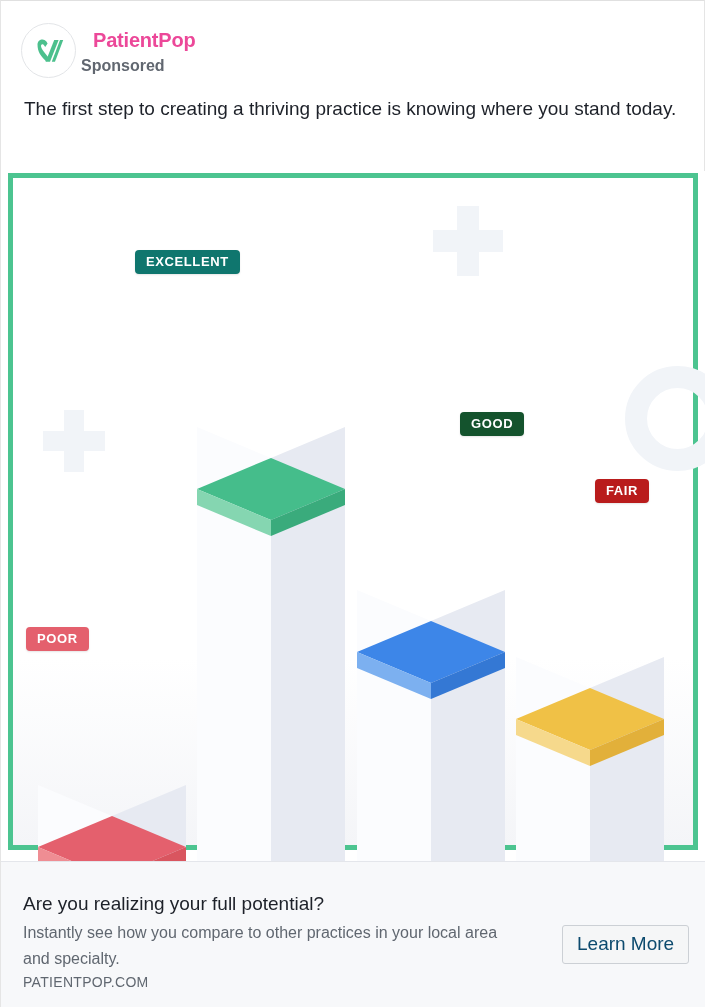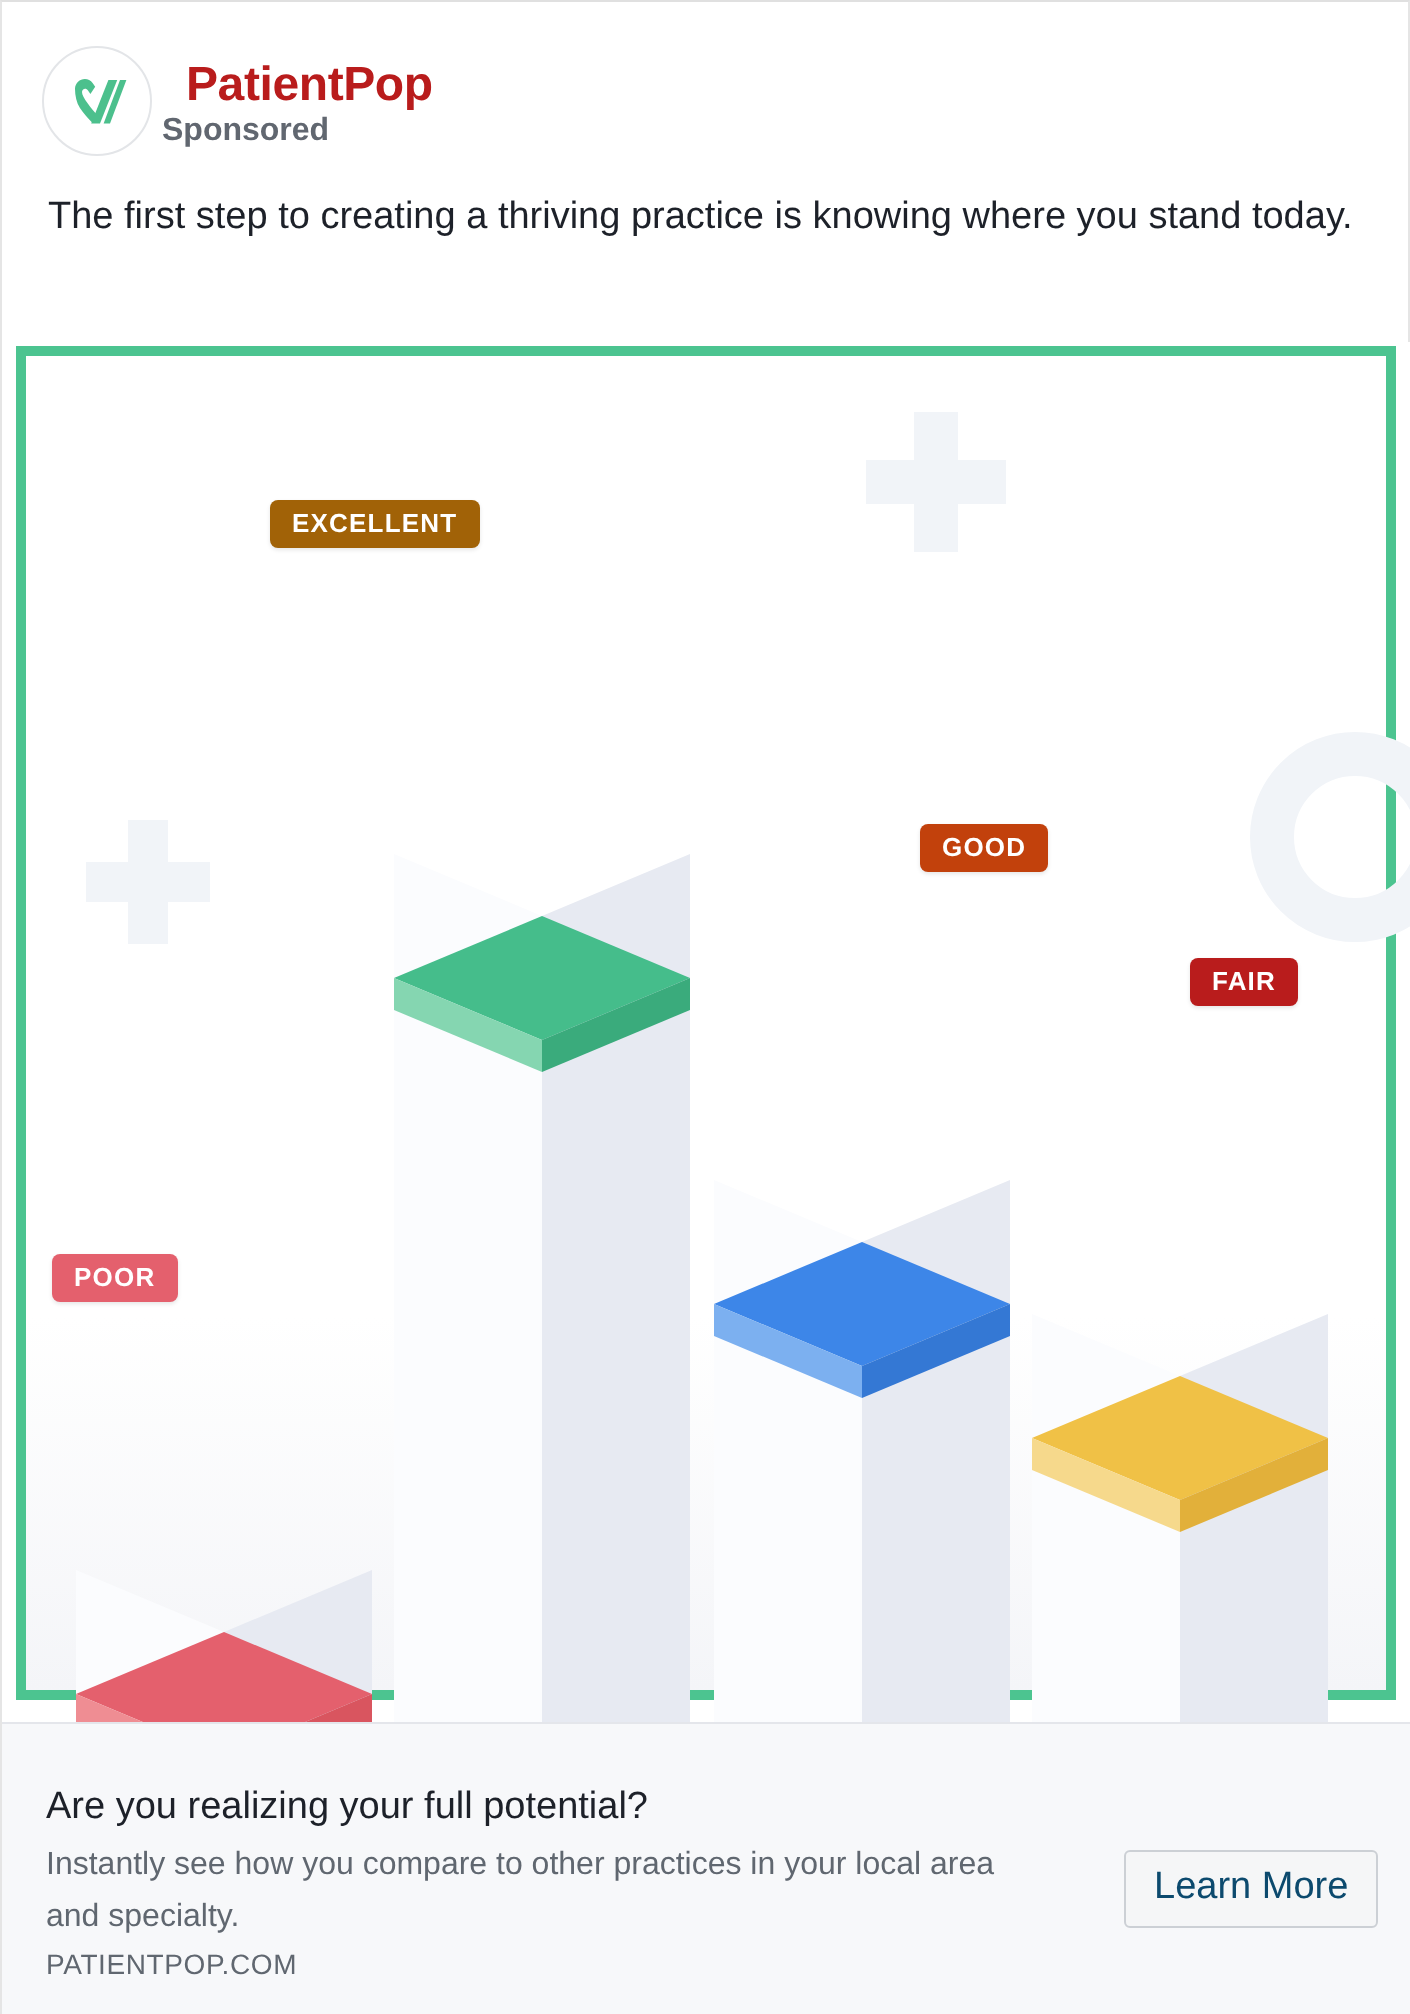--- a/index.html
+++ b/index.html
@@ -21,21 +21,21 @@
   
   .ad-header{position:absolute;left:0;top:0;width:705px;height:170px;}
   .avatar{
     position:absolute;left:20px;top:22px;width:55px;height:55px;
     border-radius:50%;border:1px solid #e3e5e8;background:#fff;
     box-sizing:border-box;
   }
   .avatar svg{position:absolute;left:11px;top:11px;}
   .brand-name{
     position:absolute;left:92px;top:28px;
-    font-size:24px;font-weight:bold;color:#b91c1c;letter-spacing:-.2px;
+    font-size:20px;font-weight:bold;color:#ec4899;letter-spacing:-.2px;
   }
   .sponsored{
     position:absolute;left:80px;top:56px;
     font-size:16px;font-weight:bold;color:#616770;
   }
   .ad-body-text{
     position:absolute;left:23px;top:93px;width:660px;
     font-size:19px;line-height:29px;color:#1d2129;
   }
 
@@ -186,22 +186,22 @@
       <div class="bar" style="left:515px;top:517px;">
         <svg width="160" height="90" viewBox="0 0 160 90">
           <polygon points="0,31 74,0 148,31 74,62" fill="#f0c146"></polygon>
           <polygon points="0,31 74,62 74,78 0,47" fill="#f6d98c"></polygon>
           <polygon points="74,62 148,31 148,47 74,78" fill="#e2b03a"></polygon>
         </svg>
       </div>
     </div>
 
     <div class="badge" style="left:25px;top:432px;background:#e4606d;margin-top:24px;">POOR</div>
-    <div class="badge" style="left:134px;top:79px;background:#a16207;">EXCELLENT</div>
-    <div class="badge" style="left:459px;top:241px;background:#c2410c;">GOOD</div>
+    <div class="badge" style="left:134px;top:79px;background:#0f766e;">EXCELLENT</div>
+    <div class="badge" style="left:459px;top:241px;background:#14532d;">GOOD</div>
     <div class="badge" style="left:594px;top:308px;background:#b91c1c;">FAIR</div>
   </div>
 
   <div class="ad-footer">
     <div class="footer-inner">
       <div class="f-title">Are you realizing your full potential?</div>
       <div class="f-desc">Instantly see how you compare to other practices in your local area and specialty.</div>
       <div class="f-url">PATIENTPOP.COM</div>
     </div>
   </div>

